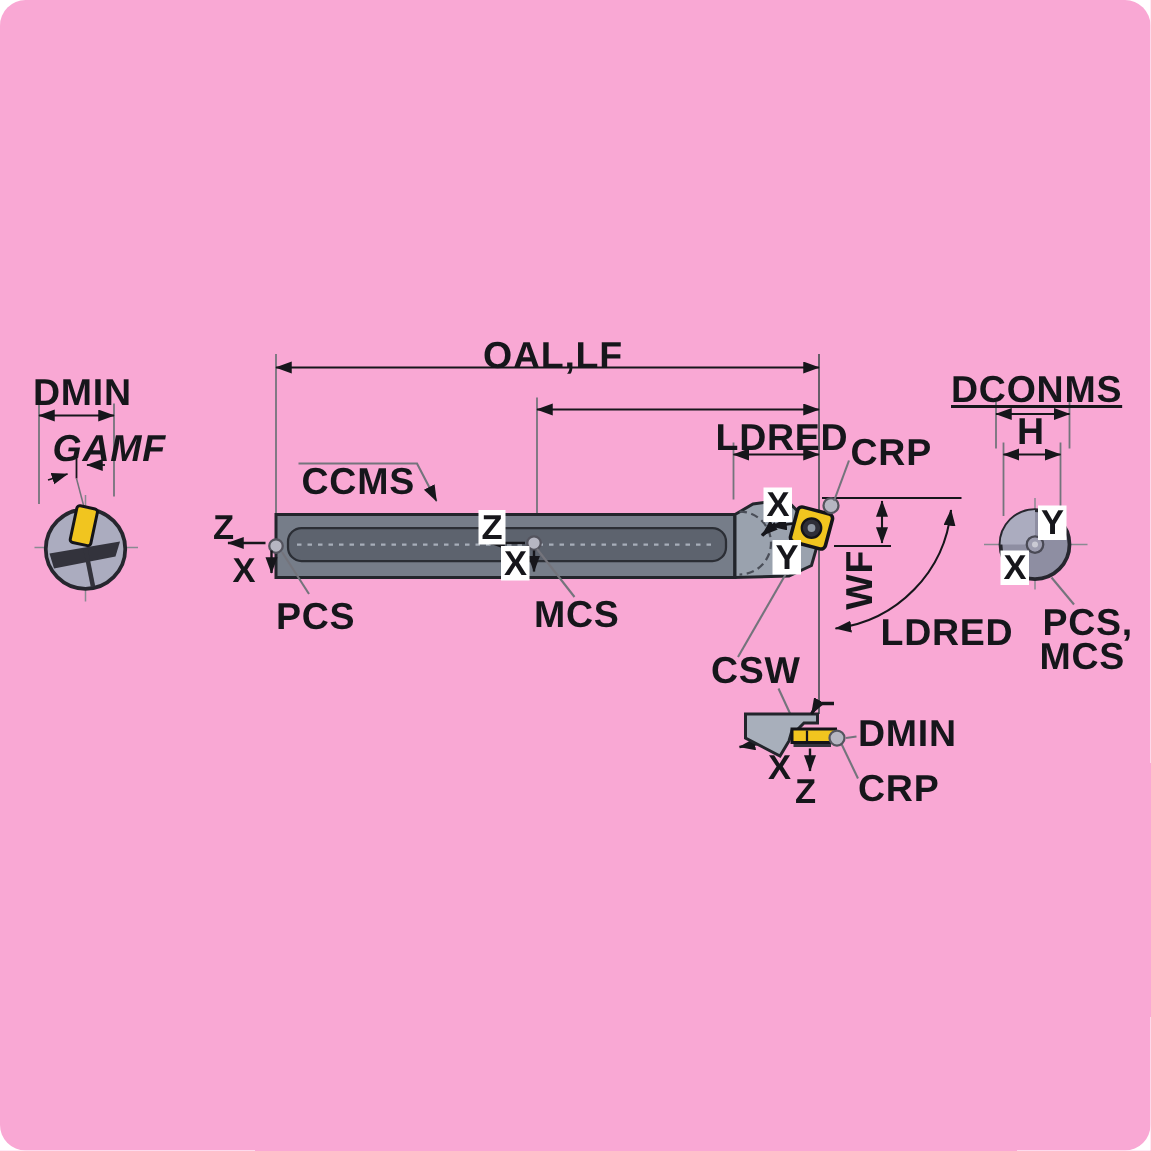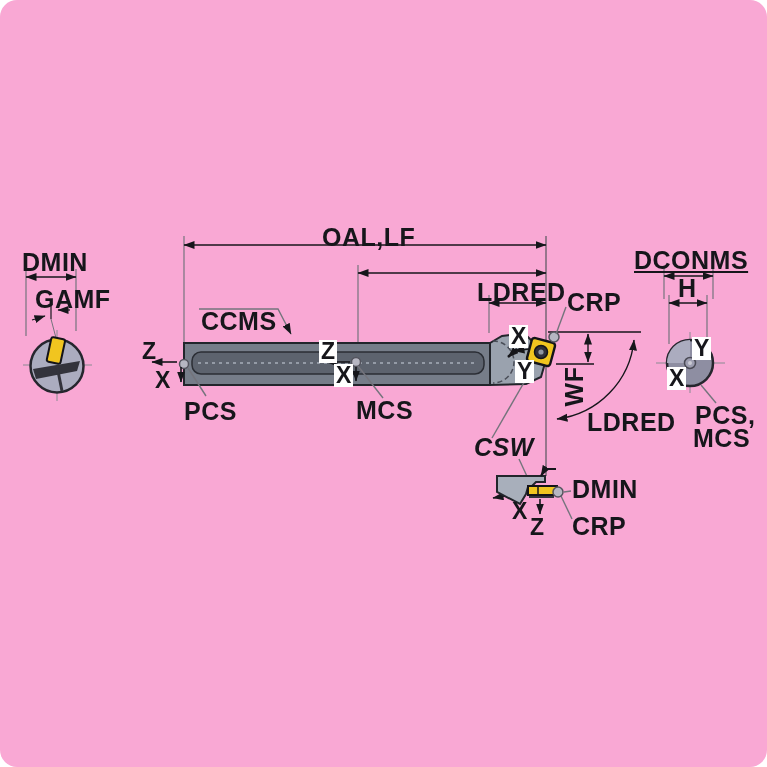--- a/index.html
+++ b/index.html
@@ -125,28 +125,28 @@
       <path d="M497,476 L545,476 L545,482 L536,482 L531,487 L528,487 L526,494 L520,504 L497,492 Z" fill="#a8afbb" stroke="#22252b" stroke-width="2"></path>
       <rect x="529" y="493" width="25" height="5" fill="#33333c"></rect>
       <rect x="528" y="486" width="29" height="9" fill="#f1c51f" stroke="#141419" stroke-width="2"></rect>
       <line x1="538" y1="487" x2="538" y2="495" stroke="#141419" stroke-width="1.5"></line>
       <circle cx="558" cy="492" r="5" fill="#b6b6c2" stroke="#54545e" stroke-width="1.5"></circle>
       <path d="M556,469 L545,469 L541,476" fill="none" stroke="#16161b" stroke-width="2.2" marker-end="url(#ar)"></path>
     </g>
   </svg>
 
   <div class="lbl" style="left:22px;top:250px;">DMIN</div>
-  <div class="lbl" style="left:35px;top:287px;">GAMF</div>
+  <div class="lbl" style="left:35px;top:287px;font-style:italic;">GAMF</div>
   <div class="lbl" style="left:322px;top:225px;">OAL,LF</div>
   <div class="lbl" style="left:477px;top:280px;">LDRED</div>
   <div class="lbl" style="left:201px;top:286px;margin-top:23px;">CCMS</div>
   <div class="lbl" style="left:567px;top:290px;">CRP</div>
   <div class="lbl" style="left:587px;top:410px;">LDRED</div>
   <div class="lbl rot" style="left:550px;top:374px;">WF</div>
-  <div class="lbl" style="left:474px;top:435px;font-style:italic;">CSW</div>
+  <div class="lbl" style="left:474px;top:435px;">CSW</div>
   <div class="lbl" style="left:572px;top:477px;">DMIN</div>
   <div class="lbl" style="left:572px;top:514px;">CRP</div>
   <div class="lbl" style="left:634px;top:248px;text-decoration:underline;">DCONMS</div>
   <div class="lbl" style="left:678px;top:276px;">H</div>
   <div class="lbl" style="left:184px;top:399px;">PCS</div>
   <div class="lbl" style="left:356px;top:398px;">MCS</div>
   <div class="lbl" style="left:695px;top:403px;">PCS,</div>
   <div class="lbl" style="left:693px;top:426px;">MCS</div>
 
   <div class="lbl ax" style="left:142px;top:340px;">Z</div>

